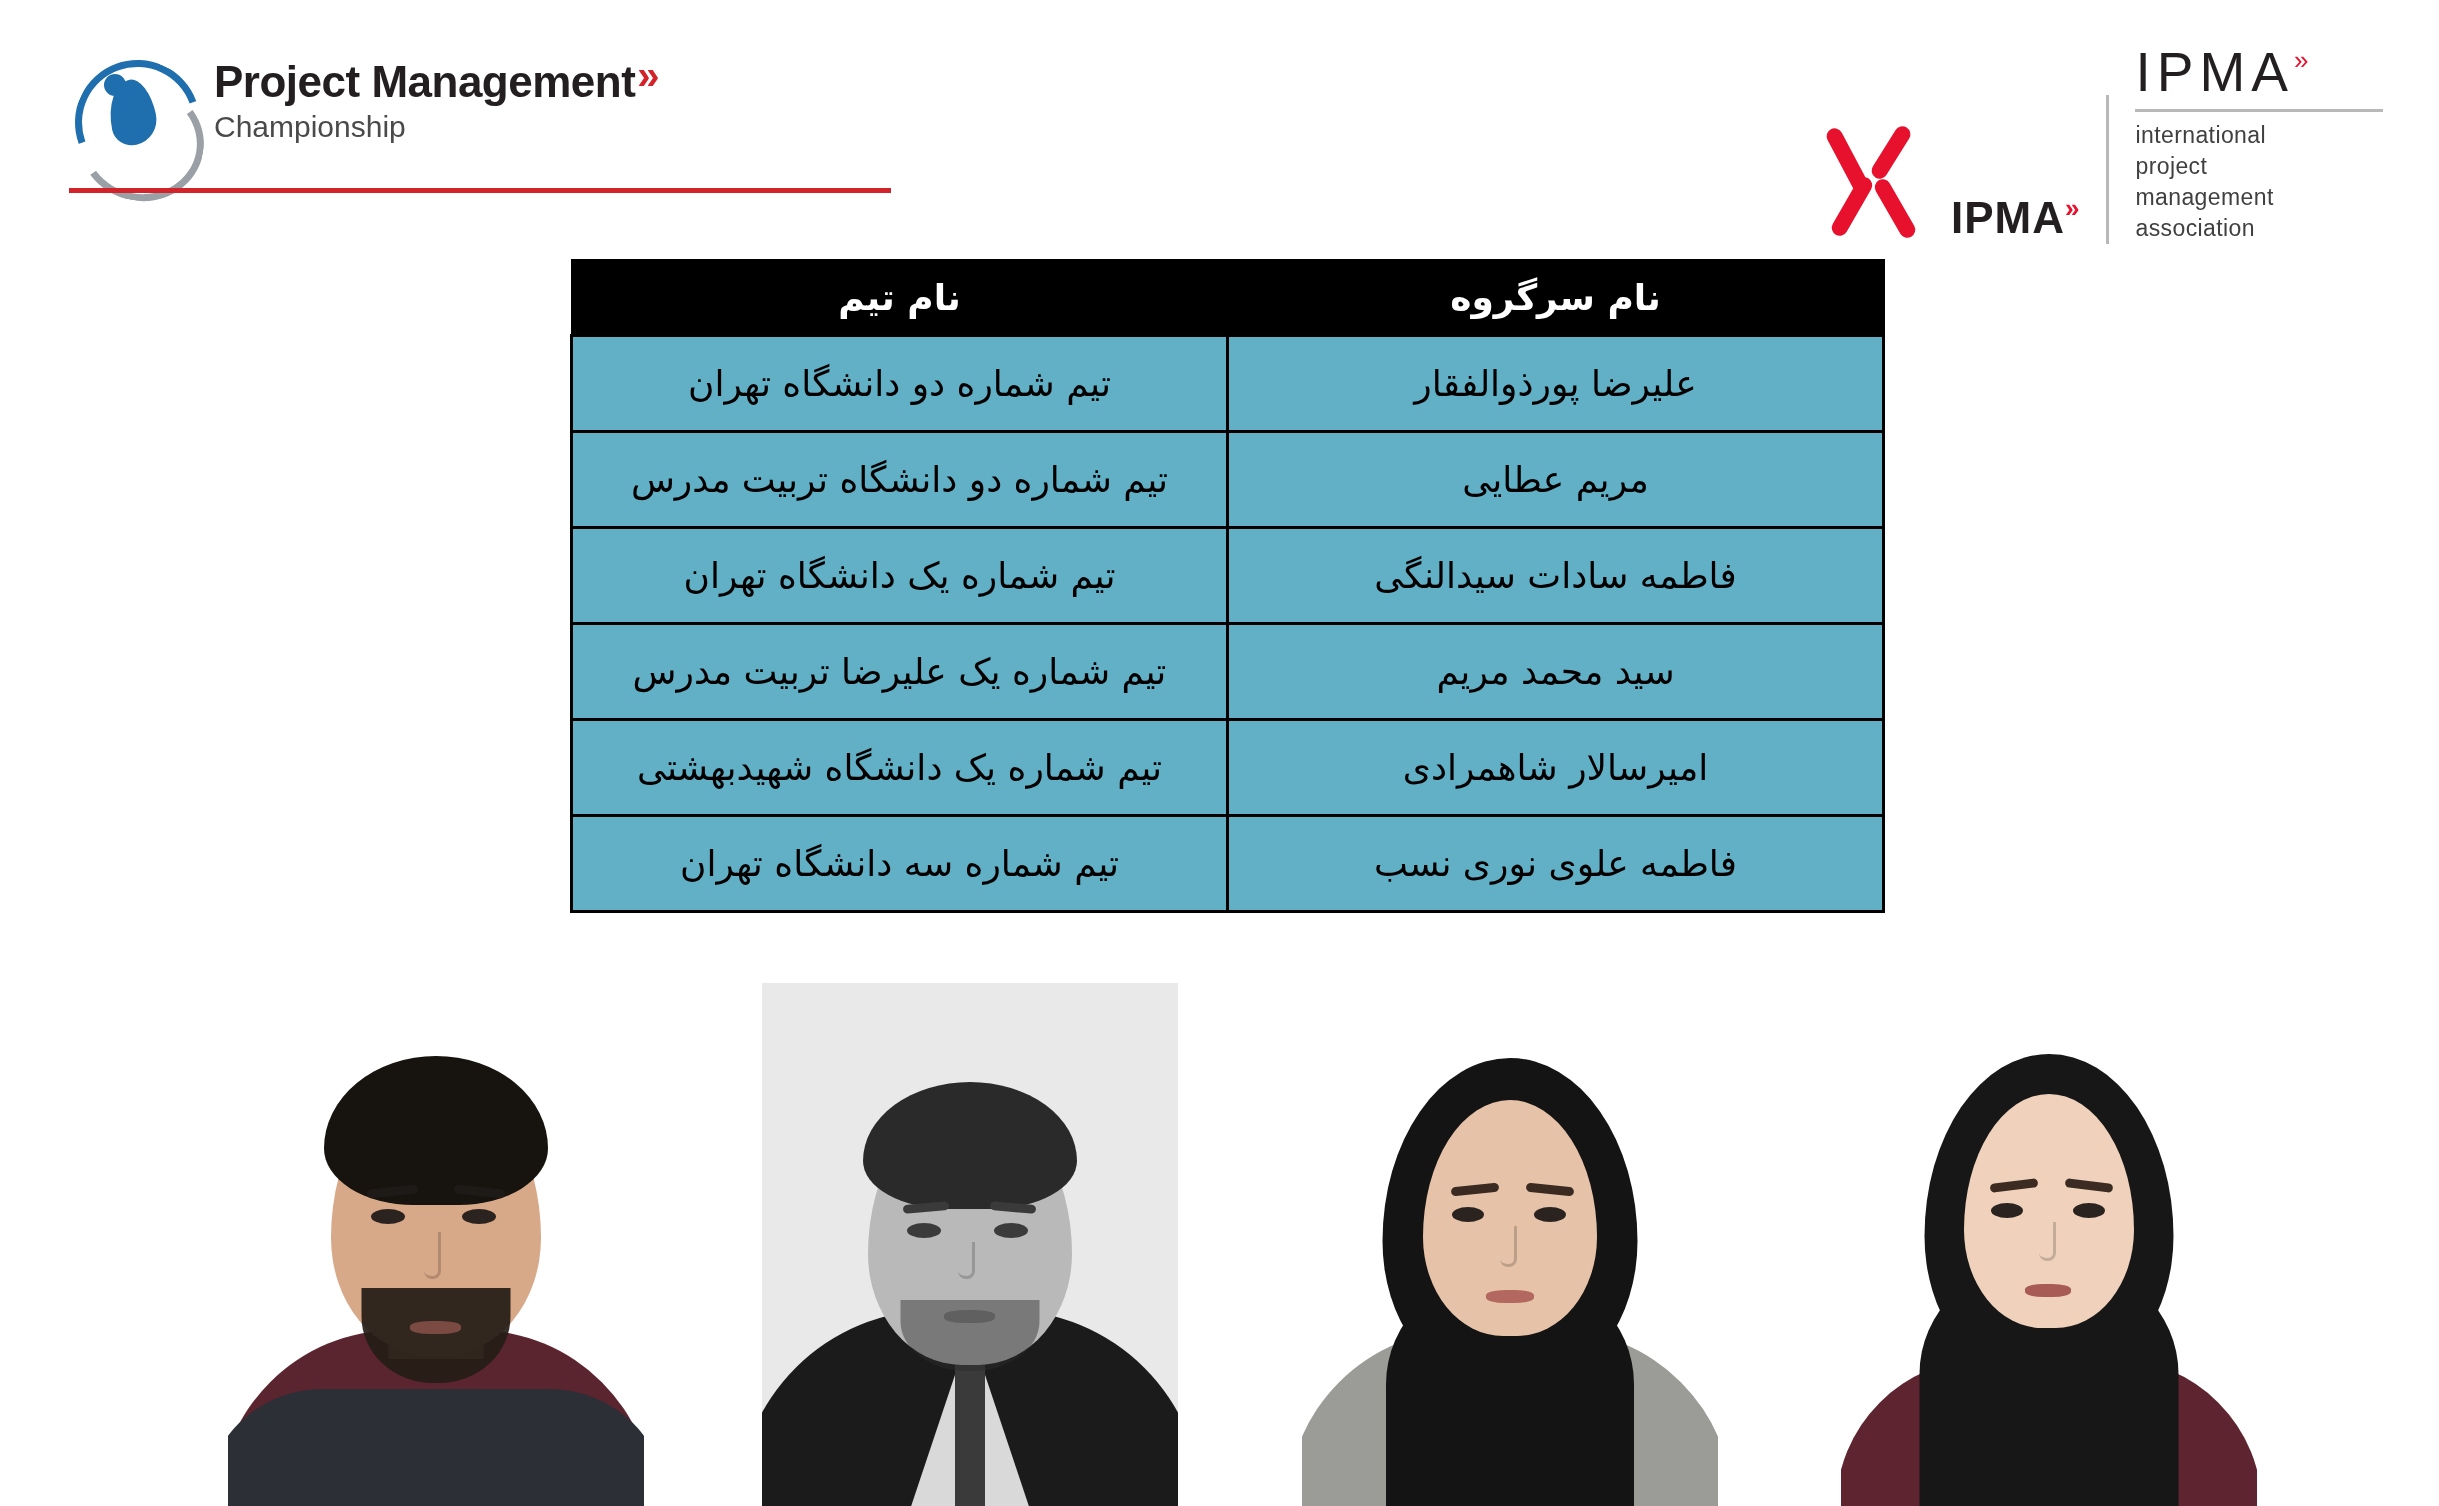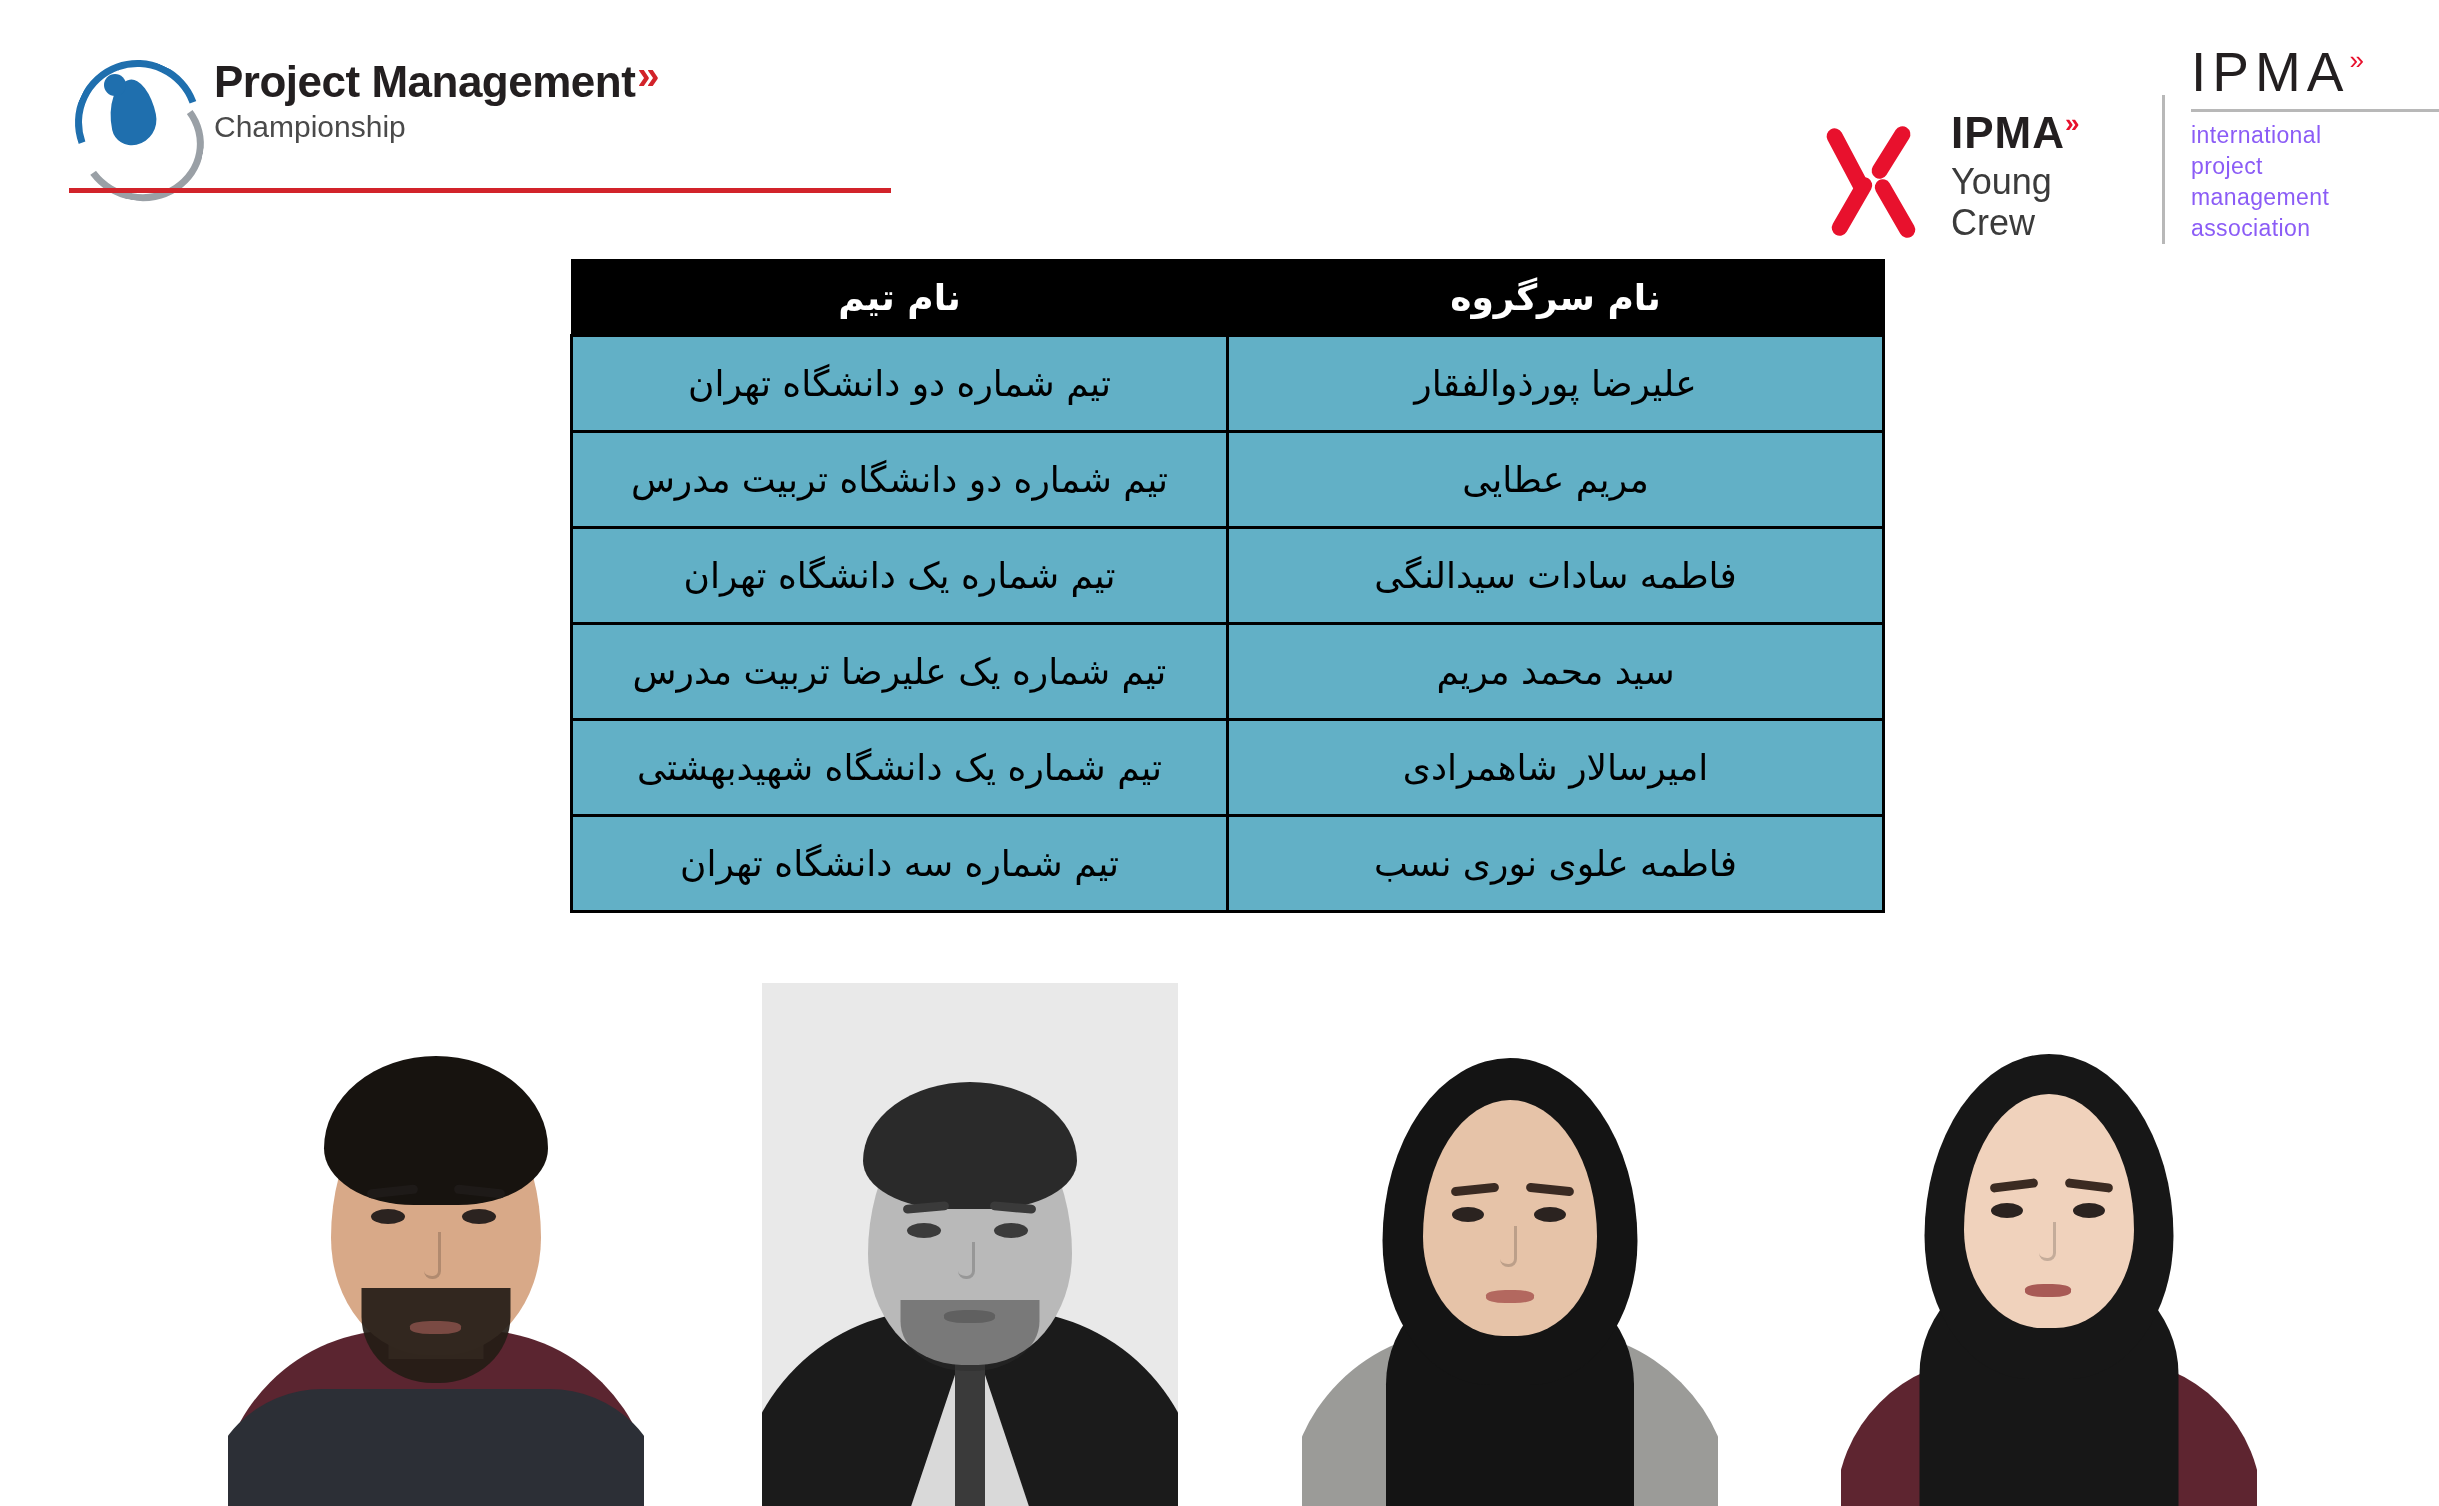--- a/index.html
+++ b/index.html
@@ -174,21 +174,21 @@
     letter-spacing: 6px;
   }
   .ipma-word .reg {
     color: #e8112d;
     font-size: 26px;
     vertical-align: 22px;
     letter-spacing: 0;
   }
   .ipma-lines {
     font-size: 23px;
-    color: #8b5cf6;
+    color: #404040;
     line-height: 1.35;
     margin-top: 8px;
     letter-spacing: 0.4px;
   }
   .ipma-rule {
     width: 248px;
     height: 3px;
     background: #b8b8b8;
     margin: 6px 0 8px 0;
   }
@@ -339,21 +339,20 @@
     <div class="yc-mark">
       <span class="yc-s1"></span>
         <span class="yc-s2"></span>
         <span class="yc-s3"></span>
         <span class="yc-s4"></span>
     </div>
     <div class="yc-text">
       <div class="yc-ipma">
         <span>IPMA</span><span class="reg">»</span>
       </div>
-      <div class="yc-young">Young Crew</div>
     </div>
 
     <div class="ipma-div"></div>
 
     <div class="ipma-text">
       <div class="ipma-word">
         <span>IPMA</span><span class="reg">»</span>
       </div>
       <div class="ipma-rule"></div>
       <div class="ipma-lines" style="white-space: pre-line;">international

